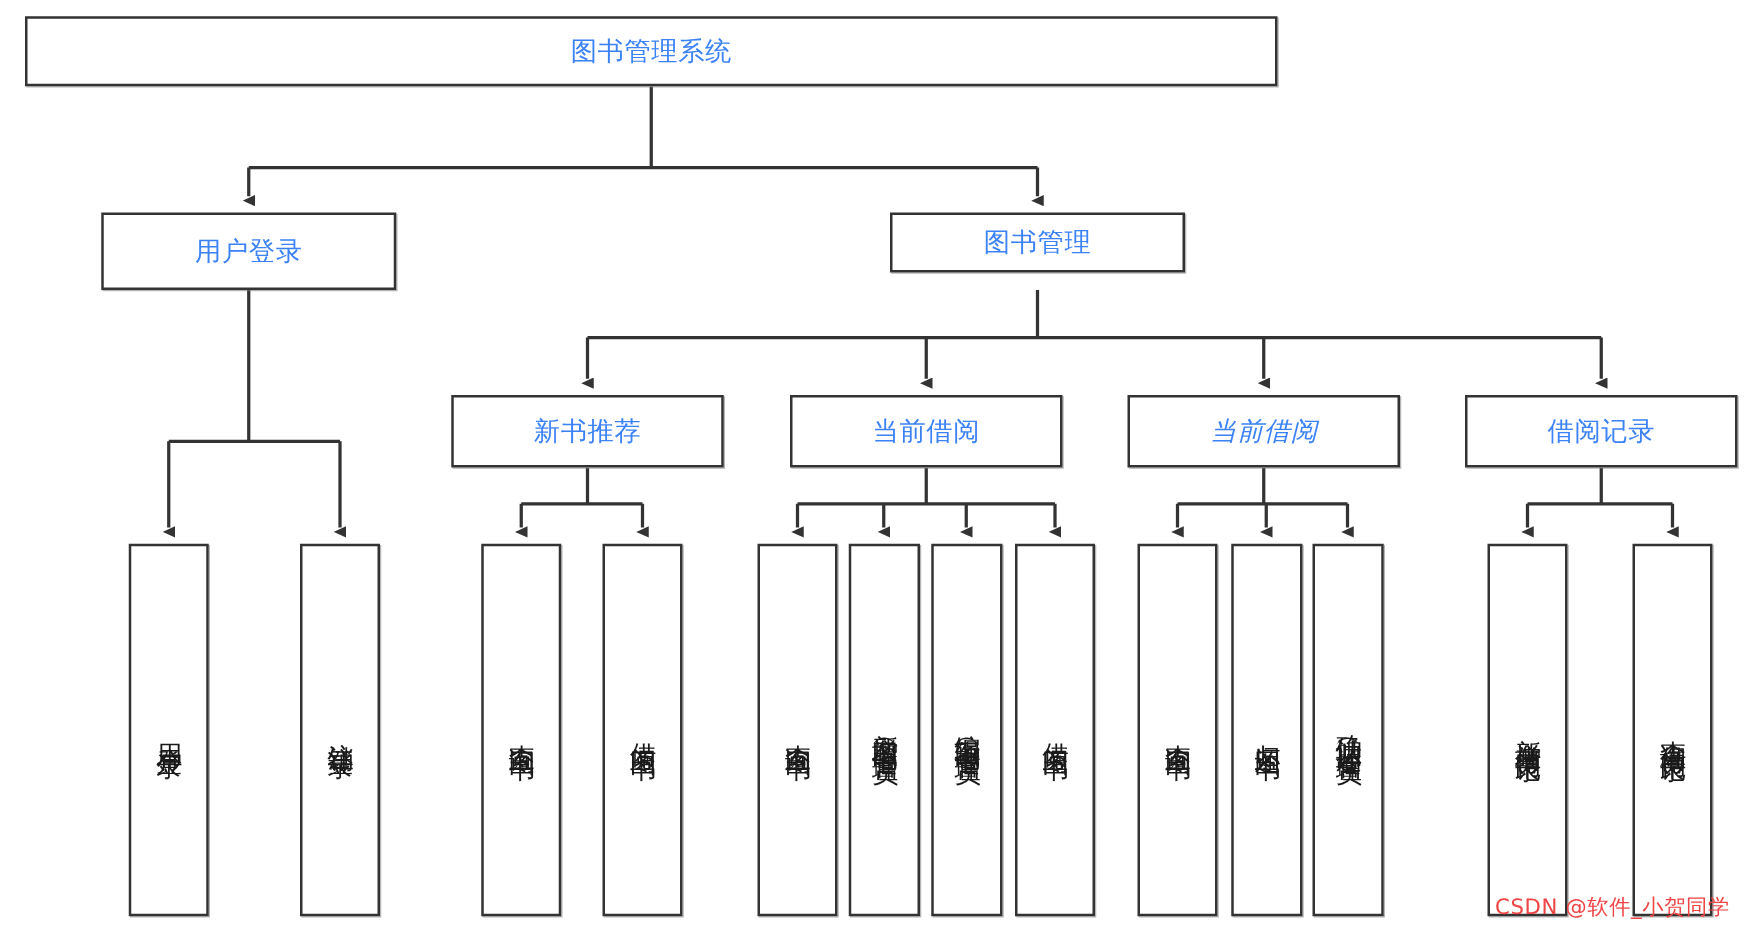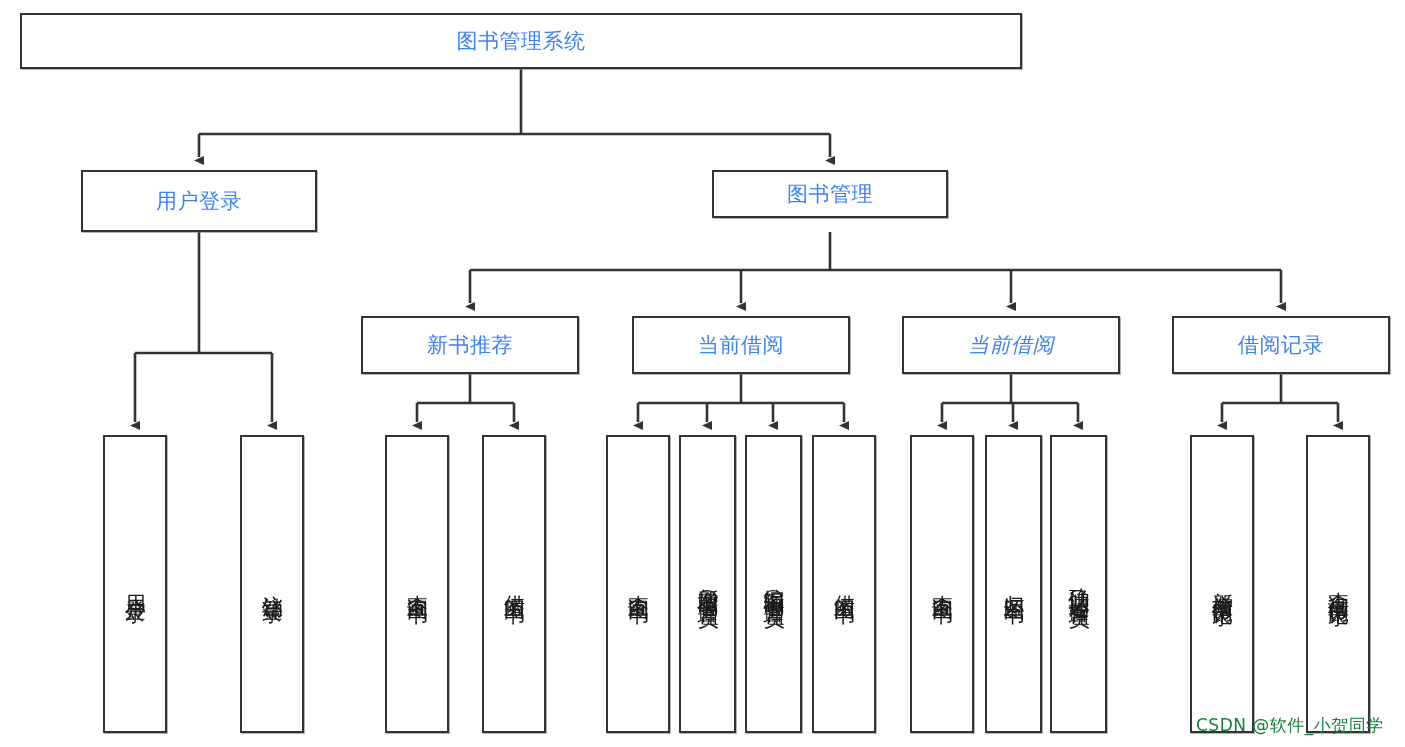--- a/index.html
+++ b/index.html
@@ -62,21 +62,21 @@
     text-orientation: upright;
     font-size: 21px;
     color: #1a1a1a;
     letter-spacing: 3px;
     line-height: 1;
     white-space: nowrap;
   }
   .watermark {
     position: absolute;
     font-size: 17px;
-    color: #15803d;
+    color: #ef4444;
     white-space: nowrap;
     letter-spacing: 0.5px;
   }
 </style>
 </head>
 <body>
 
 <div id="diagram-root">
 
   <svg id="flow-svg" viewBox="0 0 1405 747" xmlns="http://www.w3.org/2000/svg">

